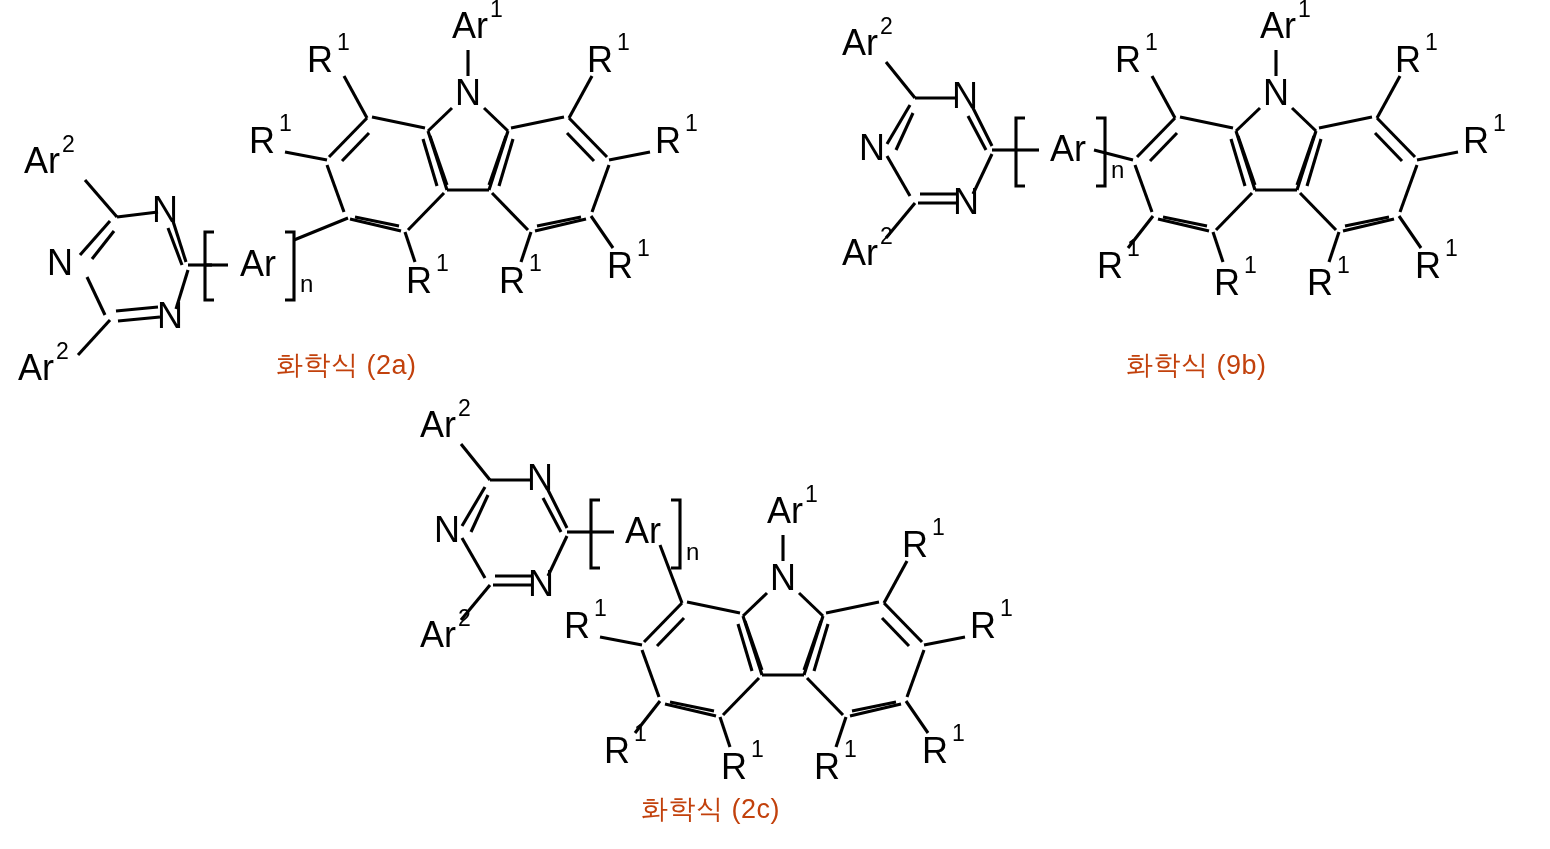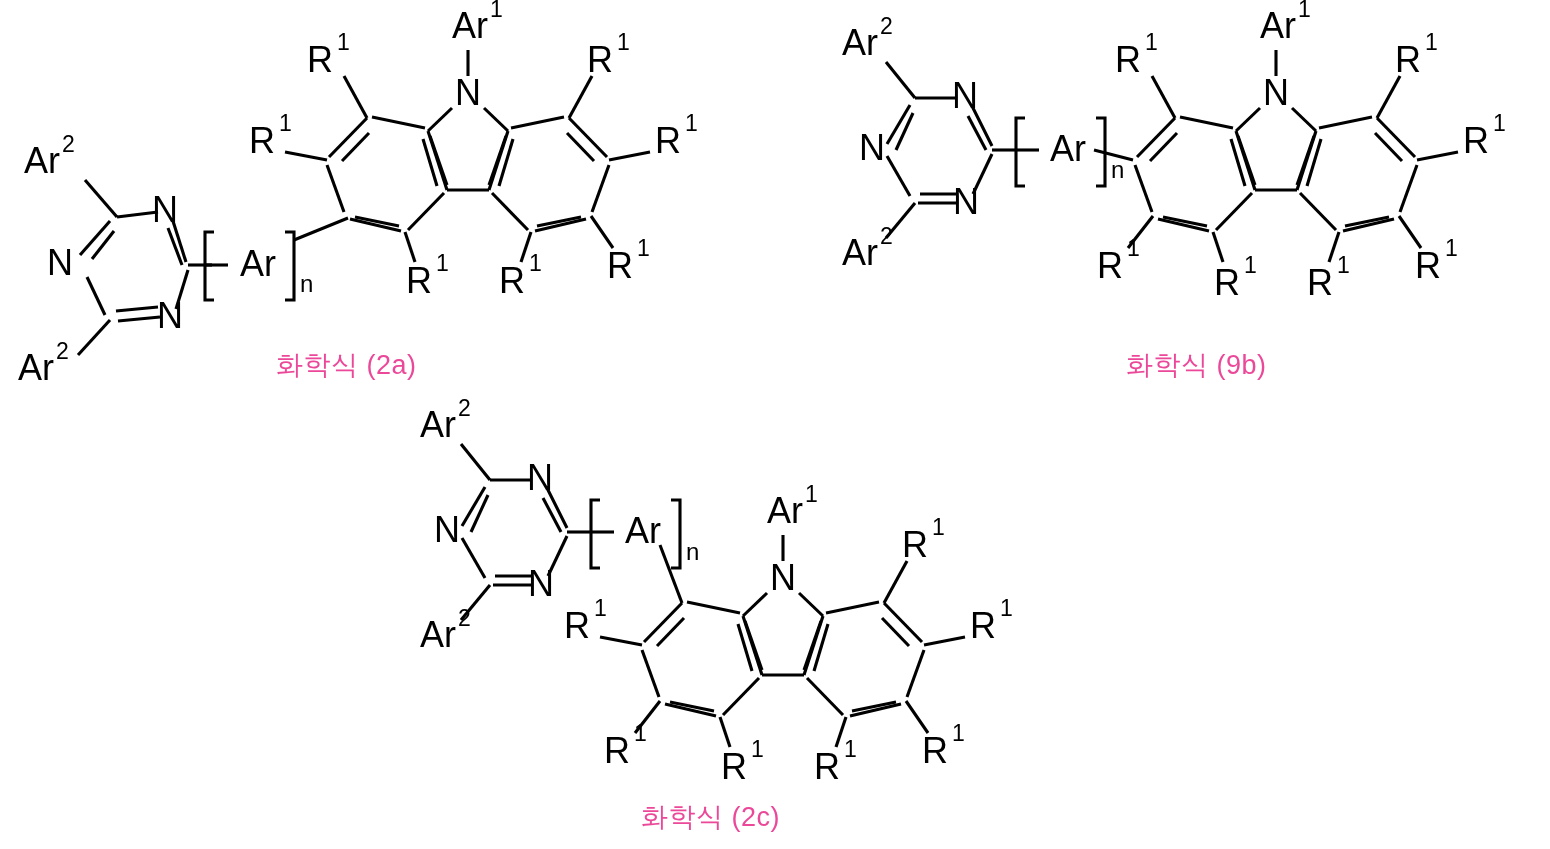--- a/index.html
+++ b/index.html
@@ -67,21 +67,21 @@
   .bracket {
     stroke: #000000;
     stroke-width: 3.1;
     fill: none;
     stroke-linecap: butt;
   }
   .caption {
     position: absolute;
     font-family: "Liberation Sans", "DejaVu Sans", sans-serif;
     font-size: 27px;
-    color: #ec4899;
+    color: #c2410c;
     white-space: nowrap;
     letter-spacing: 0.5px;
   }
 </style>
 </head>
 <body>
 
 <div class="page">
 
   <div class="formula" style="left:0px; top:0px;">
@@ -455,15 +455,15 @@
         <text class="label-sup" x="580" y="231">1</text>
       </g>
 
       <path class="bond" d="M464,218 L487,176"></path>
       <g>
         <text class="label-main" x="495" y="162">R</text>
         <text class="label-sup" x="512" y="150">1</text>
       </g>
     </svg>
   </div>
-  <div class="caption" style="left:641px; top:791px;margin-top:8px;">화학식 (2c)</div>
+  <div class="caption" style="left:641px; top:791px;">화학식 (2c)</div>
 
 </div>
 
 </body></html>

